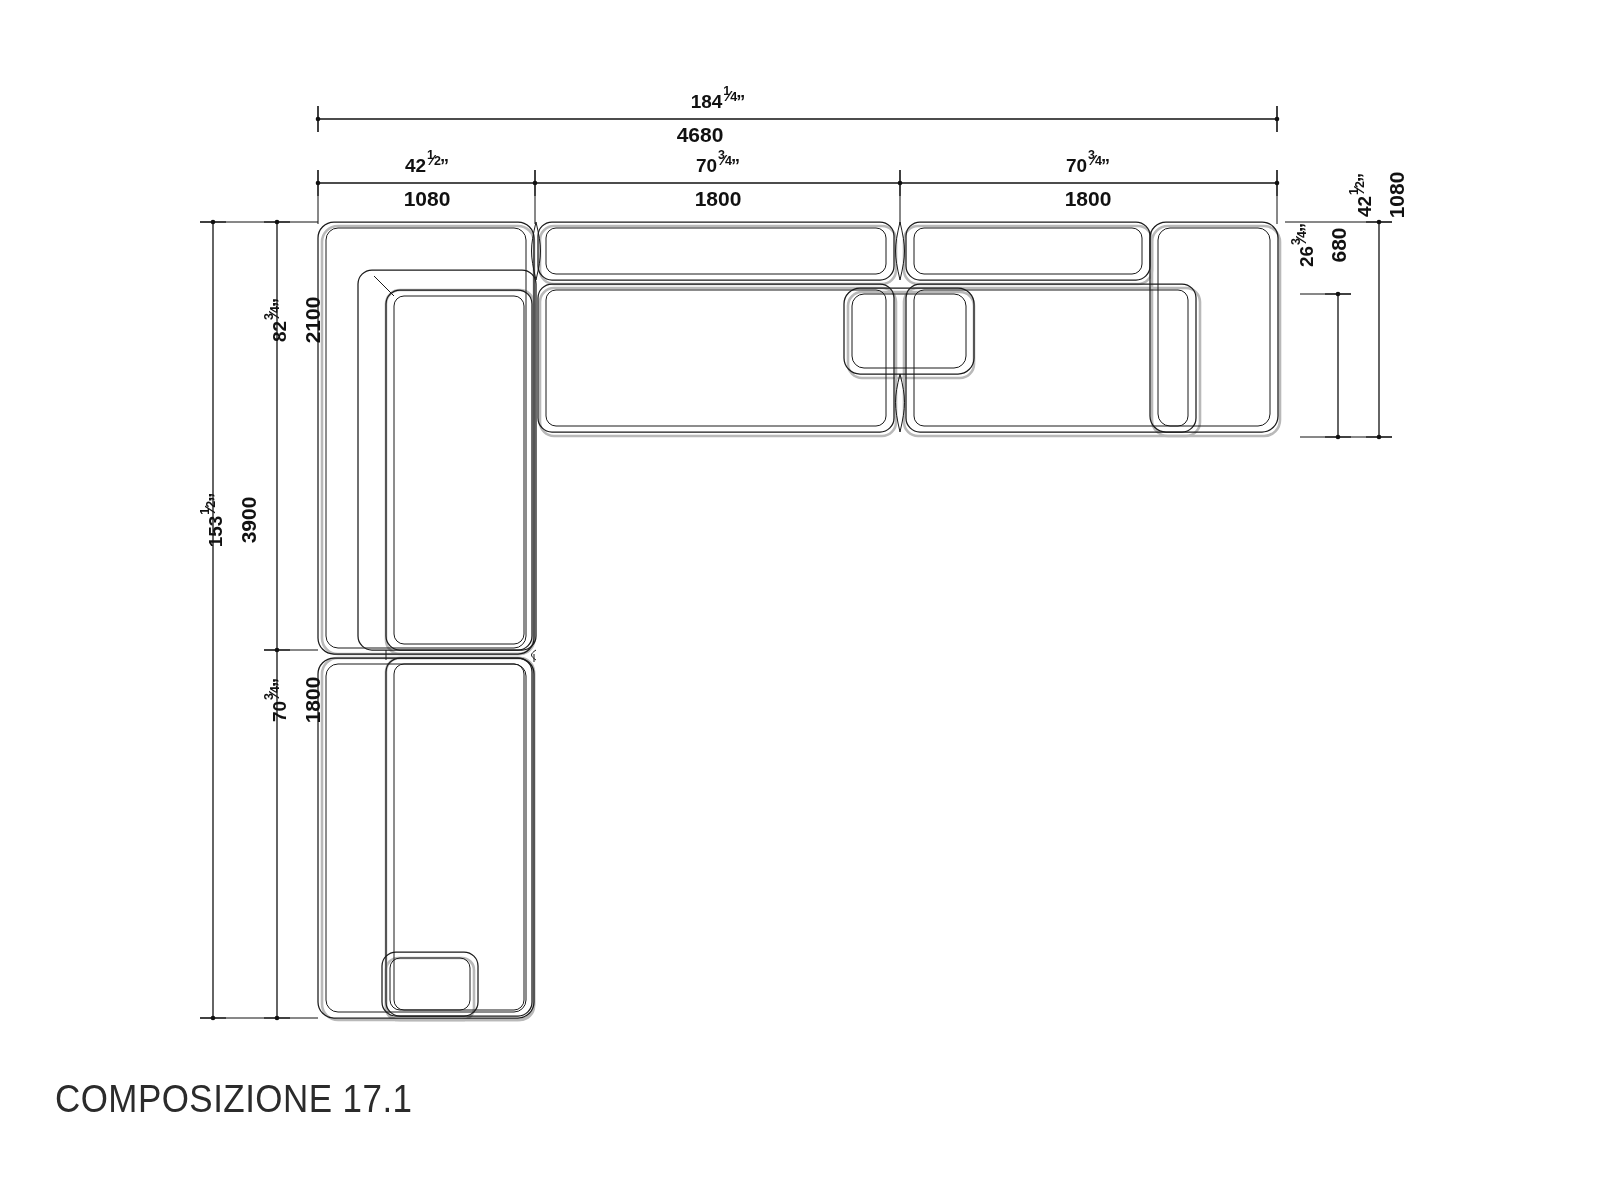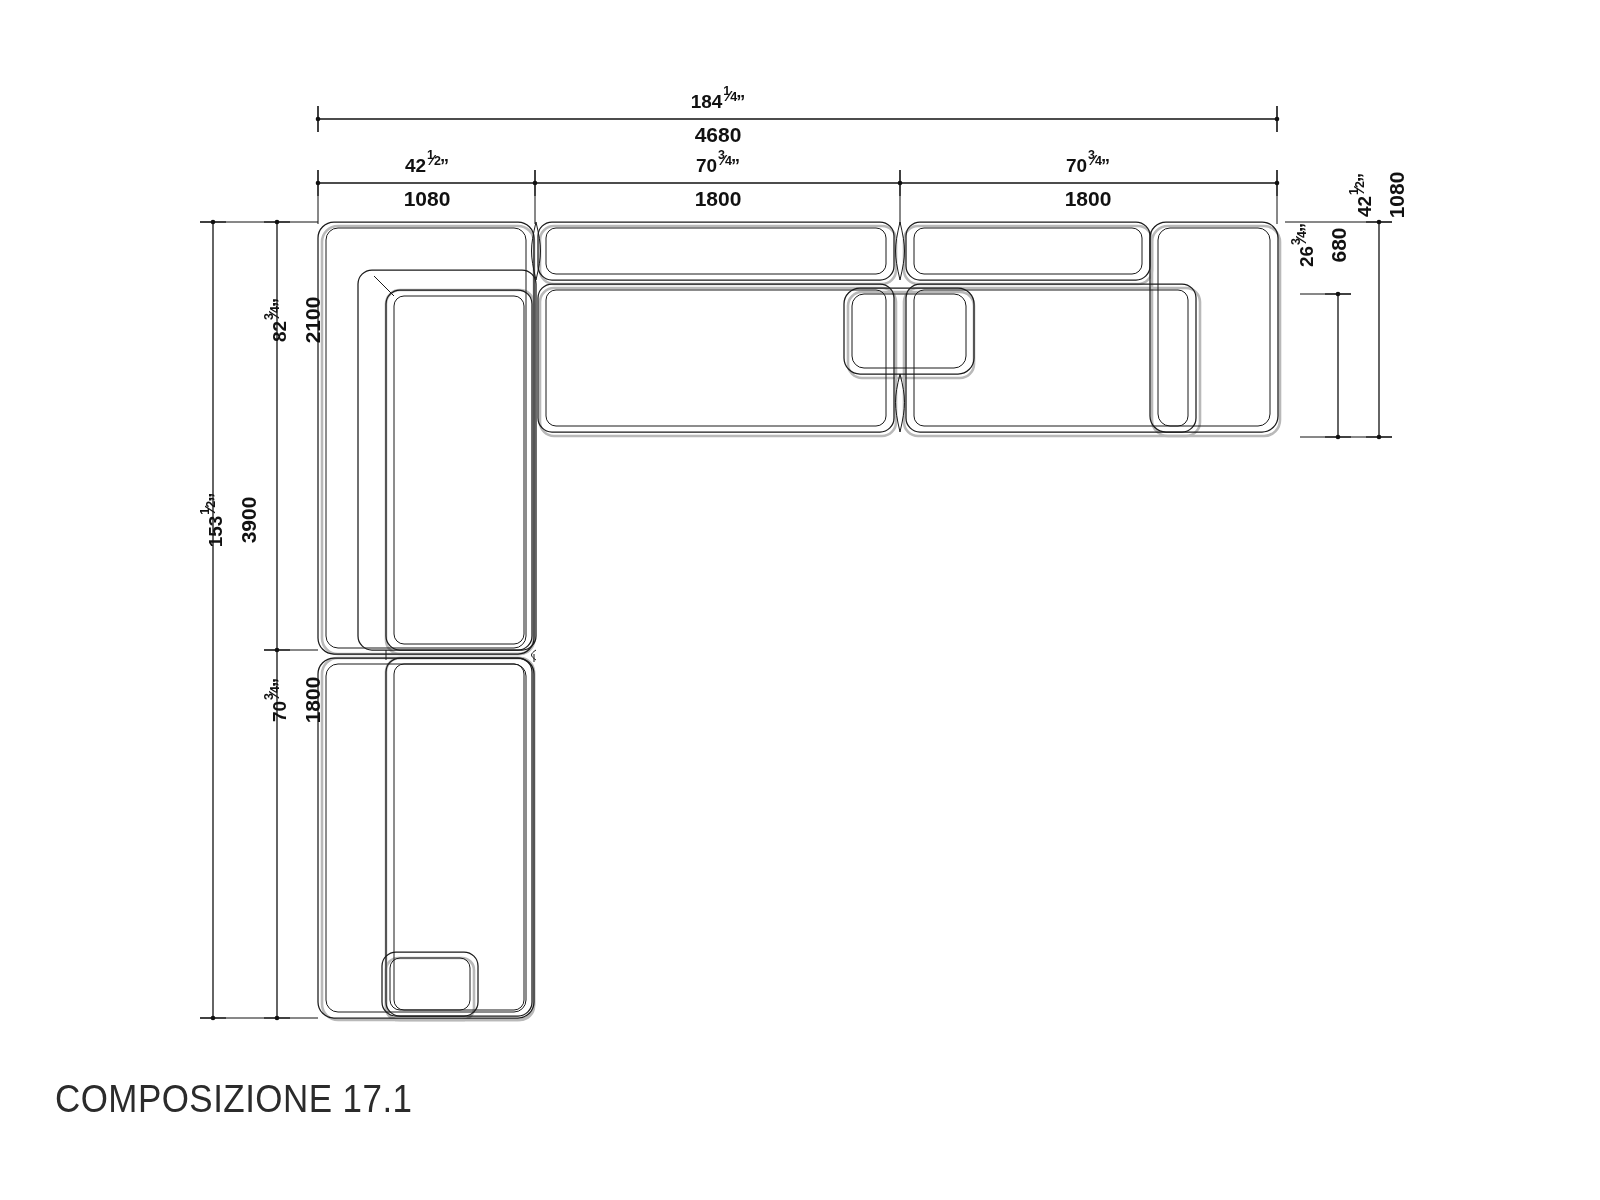--- a/index.html
+++ b/index.html
@@ -251,21 +251,21 @@
       <path class="ln2" d="M 536,650 C 530,654 530,656 536,660"></path>
       <line class="ln2" x1="534" y1="654" x2="534" y2="662"></line>
       <line class="ln2" x1="386" y1="650" x2="386" y2="660"></line>
     </g>
 
   </svg>
 
   <div class="dim center" style="left:718px;top:89px;width:160px;margin-left:-80px;">
     <span class="imp"><span>184</span><span class="frac"><span class="n">1</span><span class="s">⁄</span><span class="d">4</span></span><span class="qt">”</span></span>
   </div>
-  <div class="dim center" style="left:718px;top:124px;width:160px;margin-left:-80px;">
+  <div class="dim center" style="left:700px;top:124px;width:160px;margin-left:-80px;">
     <span class="met">4680</span>
   </div>
 
   <div class="dim center" style="left:427px;top:153px;width:140px;margin-left:-70px;">
     <span class="imp"><span>42</span><span class="frac"><span class="n">1</span><span class="s">⁄</span><span class="d">2</span></span><span class="qt">”</span></span>
   </div>
   <div class="dim center" style="left:427px;top:188px;width:140px;margin-left:-70px;">
     <span class="met">1080</span>
   </div>
 

